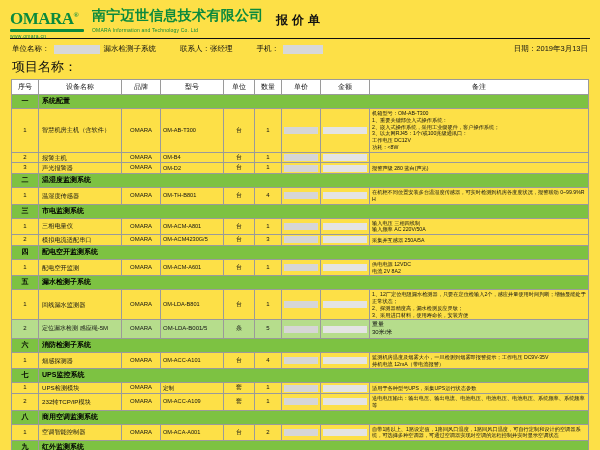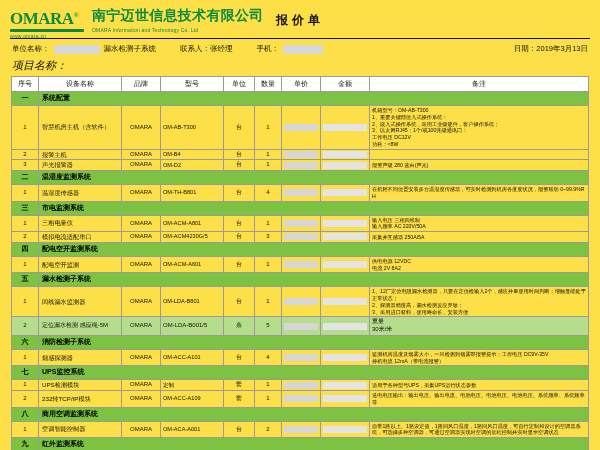--- a/index.html
+++ b/index.html
@@ -39,21 +39,21 @@
   
   .meta{
     display:flex;align-items:center;font-size:7.5px;
     padding:5px 12px 0 12px;gap:4px;
   }
   .meta .seg{display:flex;align-items:center;}
   .redact{
     display:inline-block;background:#d8d8d8;height:9px;vertical-align:middle;
   }
   .meta-right{margin-left:auto;}
-  .meta2{font-size:11px;padding:4px 12px 3px 12px;font-style:italic;}
+  .meta2{font-size:13px;padding:4px 12px 3px 12px;}
 
   
   table{
     border-collapse:collapse;width:578px;margin:0 11px;
     table-layout:fixed;
   }
   th,td{
     border:1px solid #9a9a9a;
     font-size:6px;line-height:1.25;
     padding:1px 2px;

